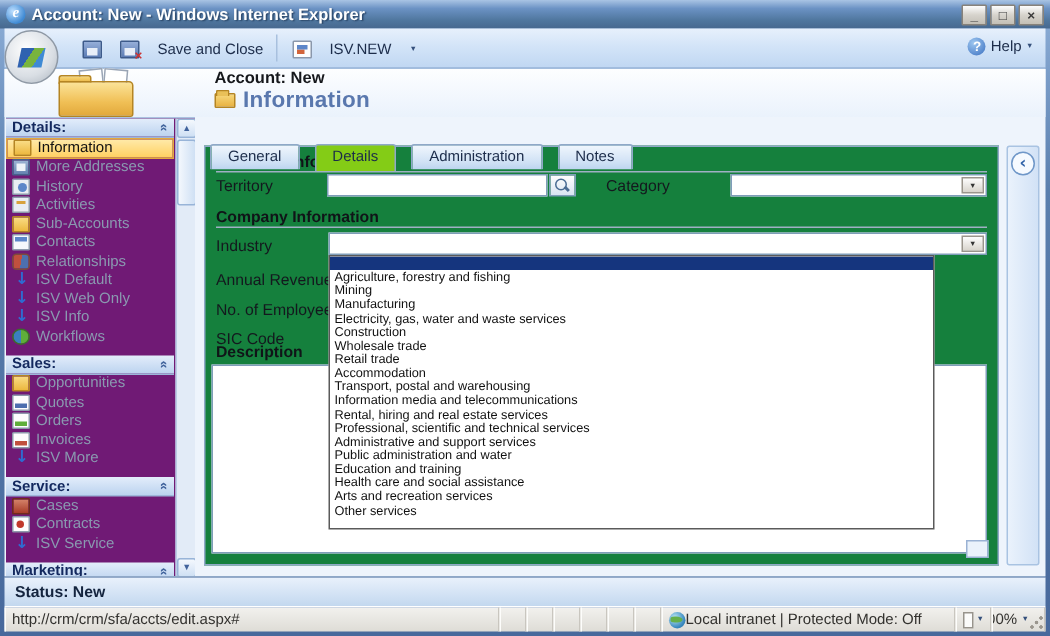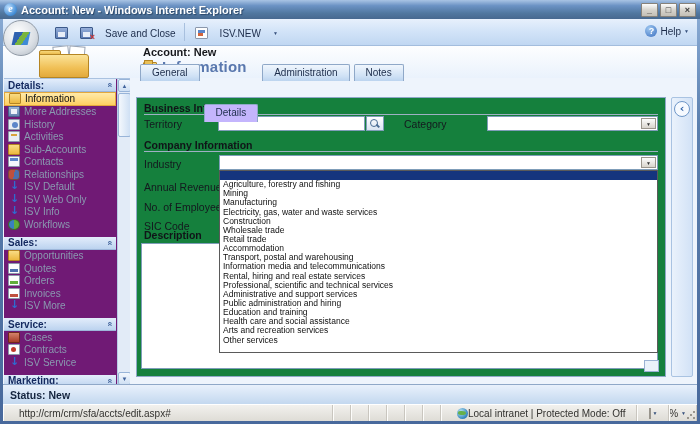--- a/index.html
+++ b/index.html
@@ -95,59 +95,59 @@
   .contracts-icon::after { content:""; position:absolute; left:2px; bottom:2px; width:5px; height:5px; border-radius:50%; background:#c0392b; }
   .cases-icon { background:linear-gradient(#d4836a,#a83c28); border:1px solid #6f2a1c; }
   .sb-scroll { position:absolute; right:0; top:0; width:13px; height:306px; background:#e2ebf7; border-left:1px solid #b9cce6; }
   .sb-arrow { position:absolute; left:0; width:13px; height:13px; background:linear-gradient(#f4f8fd,#cfe0f4);
     border:1px solid #98b4d8; color:#41639c; font-size:6px; line-height:12px; text-align:center; border-radius:2px; }
   .sb-arrow.up { top:0; } .sb-arrow.dn { bottom:0; }
   .sb-thumb { position:absolute; left:0; top:14px; width:13px; height:44px; background:linear-gradient(90deg,#f4f8fd,#cfe0f4);
     border:1px solid #98b4d8; border-radius:2px; }
 
   
-  .tabs { position:absolute; left:137px; top:18px; display:flex; gap:4px; z-index:3; }
+  .tabs { position:absolute; left:137px; top:50px; display:flex; gap:10px; z-index:3; }
   .tab { height:17px; padding:2px 11px 0; font-size:10px; color:#1c2c4a;
     background:linear-gradient(180deg,#f0f6fd,#cfe1f5 70%,#bcd4ef);
     border:1px solid #8fa8c8; border-bottom:none; border-radius:2px 2px 0 0; }
-  .tab.active { background:#c4b5fd; height:18px; margin-bottom:-1px; font-weight:normal;margin-top:40px; }
+  .tab.active { background:#84cc16; height:18px; margin-bottom:-1px; font-weight:normal; }
 
   
   .panel { position:absolute; left:133px; top:51px; width:530px; height:280px; background:#15803d;
     border:1px solid #8fa8c8; z-index:2; }
   .sec-h { position:absolute; left:7px; font-size:10.5px; font-weight:bold; color:#101418; white-space:nowrap; }
   .sec-line { position:absolute; left:7px; width:514px; height:1px; background:#9fb0c4; }
   .flabel { position:absolute; left:7px; font-size:10.5px; color:#14181e; white-space:nowrap; }
   .tinput { position:absolute; background:#fff; border:1px solid #7f9db9; font-size:10px; padding:1px 2px; }
   .lookup-btn { position:absolute; width:18px; height:15px; background:linear-gradient(#fefefe,#d9e4f2);
     border:1px solid #7f9db9; display:flex; align-items:center; justify-content:center; }
   .fake-select { position:absolute; height:15px; background:#fff; border:1px solid #7f9db9; }
   .dd-btn { position:absolute; right:1px; top:1px; width:15px; height:11px; background:linear-gradient(#fdfdfd,#d8d4cc);
     border:1px solid #9a958c; color:#333; font-size:5px; line-height:10px; text-align:center; }
-  .droplist { position:absolute; left:82px; top:72px; width:439px; height:183px; background:#fff;
+  .droplist { position:absolute; left:82px; top:72px; width:404px; height:183px; background:#fff;
     border:1px solid #5a5a5a; z-index:6; overflow:hidden; }
   .opt { height:9.15px; font-size:8.5px; line-height:9.3px; padding-left:3px; white-space:nowrap; color:#101010; }
   .opt.sel { background:#15357e; color:#fff; }
   .desc-area { position:absolute; left:4px; top:145px; width:517px; height:126px; background:#fff;
     border:1px solid #7f9db9; resize:none; z-index:1; }
   .mini-box { position:absolute; left:507px; top:262px; width:15px; height:12px; background:#eaf2fb; border:1px solid #9ab2d4; z-index:1; }
 
   
   .fa-strip { position:absolute; left:668px; top:51px; width:22px; height:280px;
     background:linear-gradient(90deg,#eaf2fc,#d2e2f6); border:1px solid #a9c3e2; border-radius:2px; }
   .fa-btn { position:absolute; left:2px; top:3px; width:16px; height:16px; border-radius:50%; background:#f6faff;
     border:1px solid #6f97c8; color:#2f62a8; font:bold 11px/14px "DejaVu Sans",sans-serif; text-align:center; }
 
   
   .status-new { position:absolute; left:3px; top:384px; width:694px; height:20px;
     background:linear-gradient(180deg,#e9f1fc,#c3d8ef); border-top:1px solid #8fa8c8;
     font-size:10.5px; font-weight:bold; color:#14243e; padding:4px 0 0 7px; }
   .iebar { position:absolute; left:3px; top:404px; width:694px; height:17px; background:linear-gradient(#f2f1ee,#dedcd6);
     border-top:1px solid #fff; display:flex; align-items:stretch; font-size:10px; color:#33322f; }
-  .iseg { border-right:1px solid #c9c6bf; border-left:1px solid #fdfdfb; display:flex; align-items:center; padding:0 15px; white-space:nowrap; overflow:hidden; }
+  .iseg { border-right:1px solid #c9c6bf; border-left:1px solid #fdfdfb; display:flex; align-items:center; padding:0 4px; white-space:nowrap; overflow:hidden; }
   .url-seg { width:330px; }
   .blank-seg { width:18px; padding:0; }
   .zone-seg { width:196px; gap:0; }
   .globe-ic { width:11px; height:11px; border-radius:50%; flex:0 0 auto;
     background:radial-gradient(circle at 35% 35%,#bfe8f5,#3a8ac0 65%,#2c6a96); position:relative; }
   .globe-ic::after { content:""; position:absolute; left:1px; top:3px; width:8px; height:4px; background:#66b04a; border-radius:40% 60% 50% 40%; }
   .pm-seg { width:24px; gap:2px; justify-content:center; }
   .page-ic { width:9px; height:11px; background:#fbfbfa; border:1px solid #98948c; }
   .zoom-seg { flex:1; gap:3px; justify-content:flex-end; padding-right:10px; }
   .grip { position:absolute; right:1px; bottom:1px; width:10px; height:10px;
@@ -373,21 +373,21 @@
           <div class="opt"><span>Electricity, gas, water and waste services</span></div>
           <div class="opt"><span>Construction</span></div>
           <div class="opt"><span>Wholesale trade</span></div>
           <div class="opt"><span>Retail trade</span></div>
           <div class="opt"><span>Accommodation</span></div>
           <div class="opt"><span>Transport, postal and warehousing</span></div>
           <div class="opt"><span>Information media and telecommunications</span></div>
           <div class="opt"><span>Rental, hiring and real estate services</span></div>
           <div class="opt"><span>Professional, scientific and technical services</span></div>
           <div class="opt"><span>Administrative and support services</span></div>
-          <div class="opt"><span>Public administration and hiring</span></div>
+          <div class="opt"><span>Public administration and water</span></div>
           <div class="opt"><span>Education and training</span></div>
           <div class="opt"><span>Health care and social assistance</span></div>
           <div class="opt"><span>Arts and recreation services</span></div>
           <div class="opt"><span>Other services</span></div>
         </div>
     </div>
 
     <div class="fa-strip">
       <span class="fa-btn">‹</span>
     </div>

